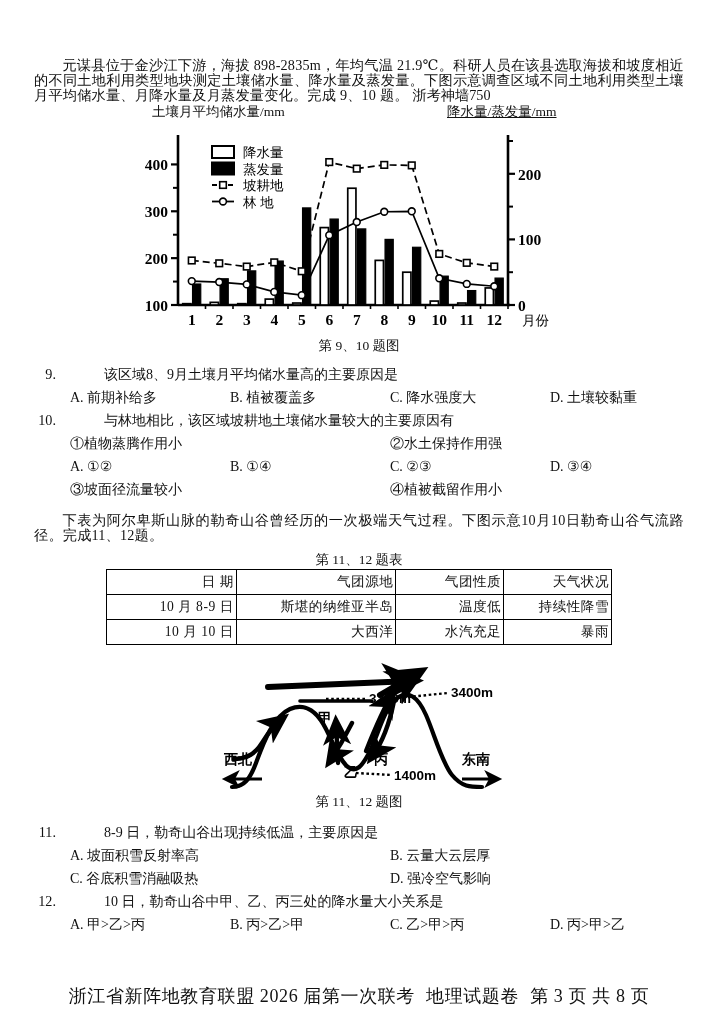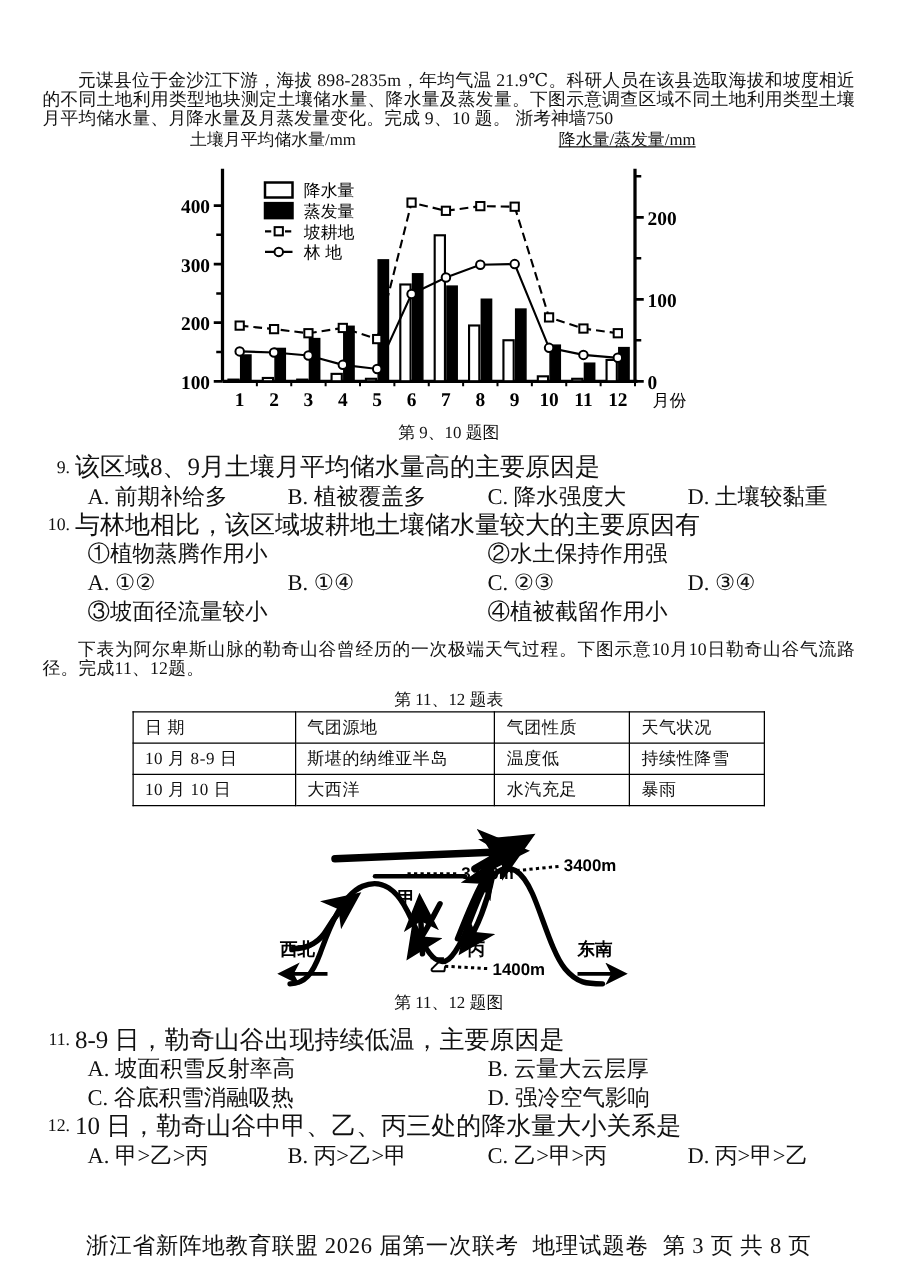--- a/index.html
+++ b/index.html
@@ -25,23 +25,23 @@
   .indent { text-indent: 2em; }
   .qnum-wrap { display: flex; }
   .qnum {
     width: 26px;
     flex: 0 0 26px;
     text-align: right;
     padding-right: 4px;
     font-size: 14.2px;
     line-height: 23px;
   }
-  .qtext { flex: 1; font-size: 20px; line-height: 23px; }
-
-  .opt-row { display: flex; padding-left: 36px; line-height: 23px; font-size: 18px; }
+  .qtext { flex: 1; font-size: 14px; line-height: 23px; margin-left: 44px; }
+
+  .opt-row { display: flex; padding-left: 36px; line-height: 23px; font-size: 14px; }
   .opt { flex: 0 0 auto; }
   .opt-4 > .opt { width: 160px; }
   .opt-2 > .opt { width: 320px; }
   .opt-2b > .opt { width: 320px; }
 
   
   .content { padding: 0 34px; }
 
   .watermark-inline { letter-spacing: 0; }
 
@@ -62,22 +62,22 @@
 
   
   table.qtable {
     border-collapse: collapse;
     margin: 0 auto;
     width: 506px;
     font-size: 13.6px;
   }
   table.qtable td {
     border: 1px solid #000;
-    text-align: left;
-    padding: 3px 9px;
+    text-align: right;
+    padding: 3px 2px;
     height: 24px;
     letter-spacing: 0.5px;
   }
   table.qtable td.c0 { width: 130px; }
   table.qtable td.c1 { width: 160px; }
   table.qtable td.c2 { width: 108px; }
   table.qtable td.c3 { width: 108px; }
 
   
   .valley-block { position: relative; width: 718px; height: 140px; }

